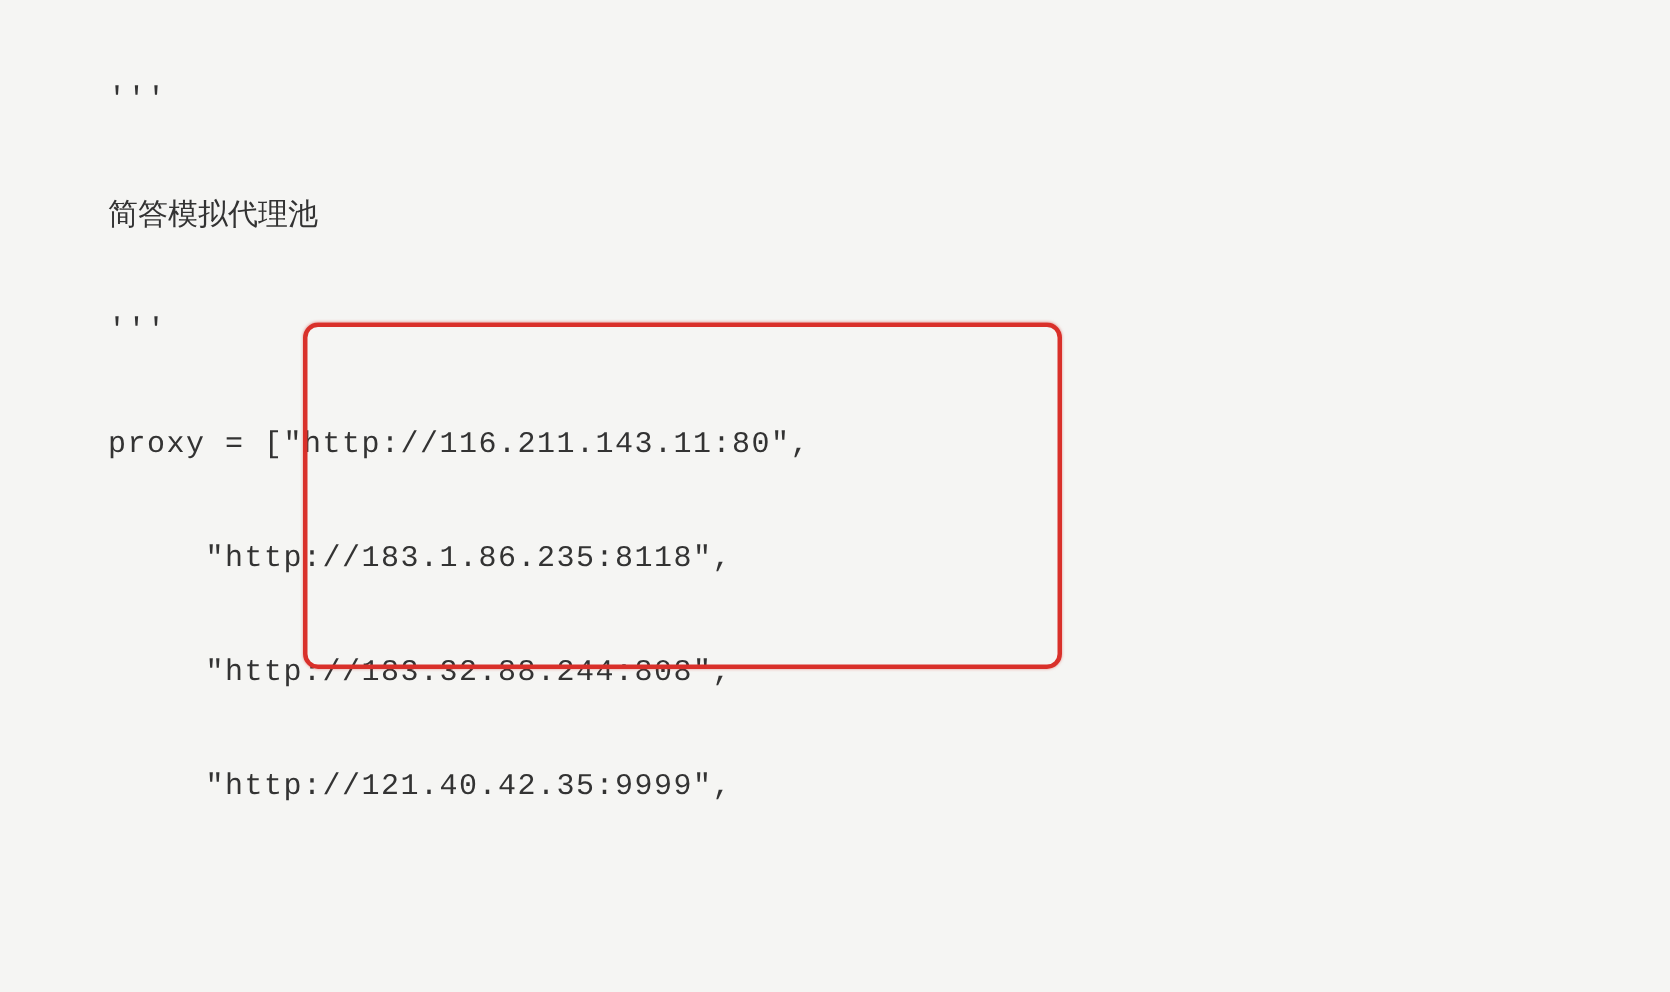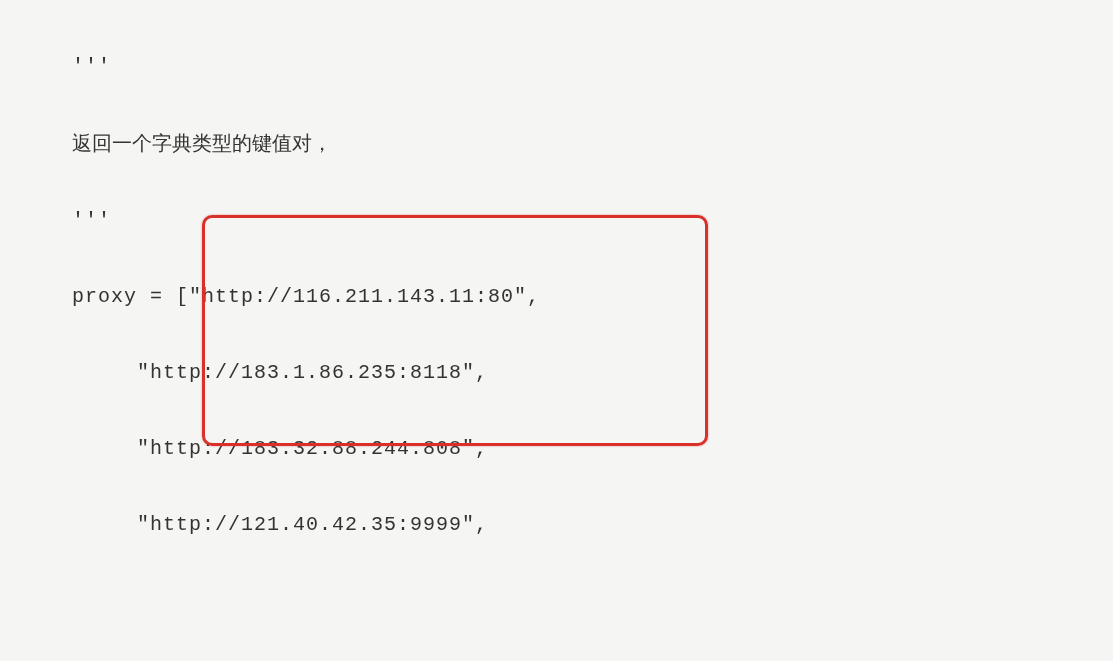--- a/index.html
+++ b/index.html
@@ -30,21 +30,21 @@
       height: 225px;
       box-shadow: 0 0 2px rgba(217,48,42,0.5);
       pointer-events: none;
     }
   </style>
 </head>
 <body>
 
 <div class="code-block">
 <div>    '''</div>
-<div><span>    </span><span class="cjk">返回一个字典类型的键值对，</span></div>
+<div><span>    </span><span class="cjk">简答模拟代理池</span></div>
 <div>    '''</div>
 <div>    proxy = ["http://116.211.143.11:80",</div>
 <div>         "http://183.1.86.235:8118",</div>
 <div>         "http://183.32.88.244:808",</div>
 <div>         "http://121.40.42.35:9999",</div>
 
 
 
 <div></div>
 

